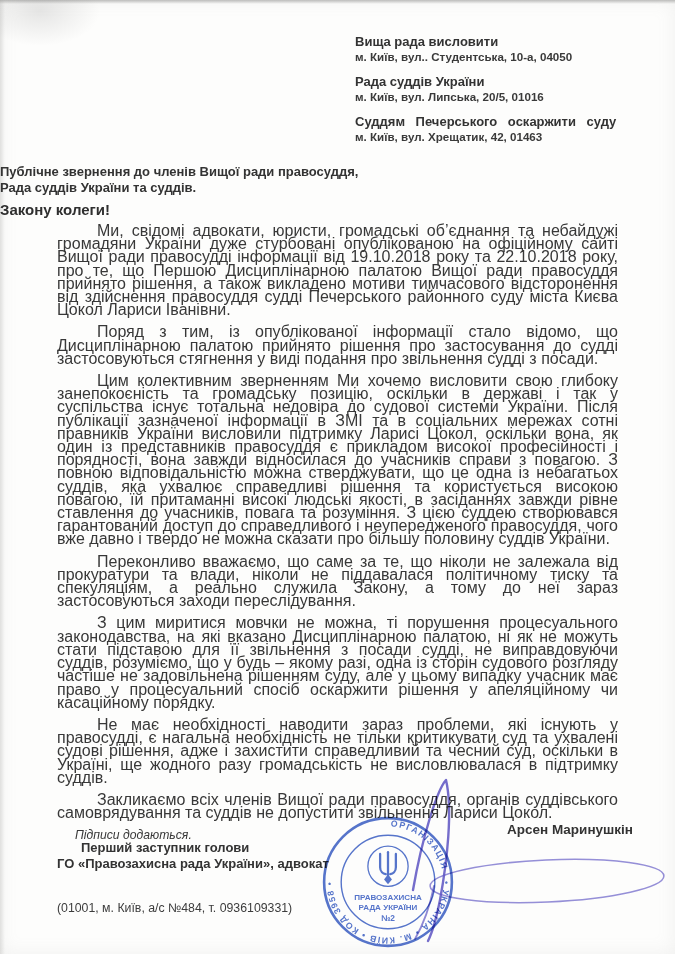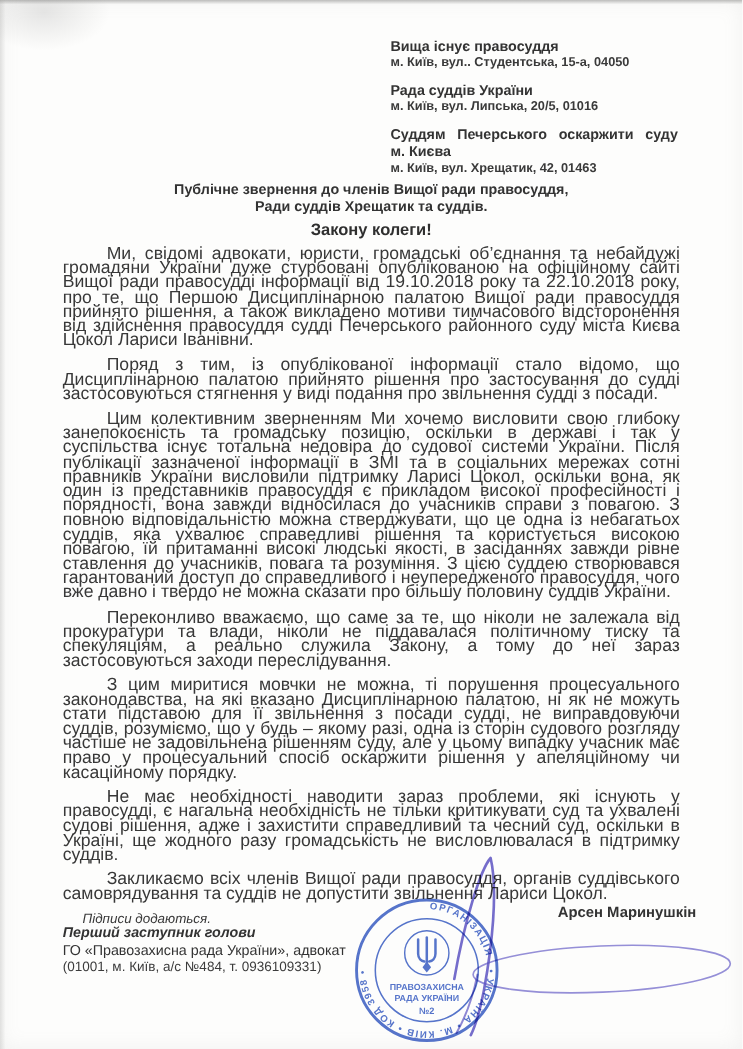--- a/index.html
+++ b/index.html
@@ -18,36 +18,36 @@
     background:linear-gradient(90deg,rgba(170,170,168,.30),rgba(255,255,255,0));}
   .scan-smudge{position:absolute;left:-20px;top:-24px;width:120px;height:70px;border-radius:50%;
     background:radial-gradient(closest-side,rgba(120,120,120,.18),rgba(255,255,255,0));}
 
   .address-block{position:absolute;left:355px;top:34px;width:288px;}
   .addr-entry{margin-bottom:10px;}
   .addr-name{font-size:13px;font-weight:bold;line-height:16px;color:#333;}
   .addr-name.spread{word-spacing:7px;}
   .addr-line{font-size:11.6px;font-weight:bold;line-height:14px;color:#3a3a3a;}
 
-  .title-block{position:absolute;left:0;right:0;top:164px;text-align:center;}
+  .title-block{position:absolute;left:0;right:0;top:164px;}
   .title-line{font-size:13px;font-weight:bold;line-height:16px;color:#333;}
   .salutation{font-size:15px;font-weight:bold;line-height:20px;margin-top:4px;color:#2f2f2f;}
 
   .letter-body{position:absolute;left:57px;top:224px;width:561px;}
   .para{
     text-align:justify;text-indent:40px;
     font-size:16px;line-height:13.2px;
     margin:0 0 9px 0;color:#383838;
   }
   .signatures-note{font-size:12.2px;margin-top:8px;text-indent:18px;color:#383838;font-style:italic;}
 
   .sig-block{position:absolute;left:57px;top:840px;width:400px;}
-  .sig-position{font-size:13px;font-weight:bold;font-style:italic;line-height:16px;color:#333;}
-  .sig-org{font-size:13px;font-weight:normal;line-height:16px;color:#333;}
-  .sig-contact{font-size:12.3px;line-height:15px;color:#3c3c3c;}
+  .sig-position{font-size:13px;font-weight:bold;line-height:16px;color:#333;margin-left:24px;}
+  .sig-org{font-size:13px;font-weight:bold;line-height:16px;color:#333;}
+  .sig-contact{font-size:12.3px;line-height:15px;color:#3c3c3c;margin-top:29px;}
   .sig-name{position:absolute;left:507px;top:822px;font-size:13.5px;font-weight:bold;color:#333;}
 
   .stamp{
     position:absolute;left:318px;top:812px;width:140px;height:140px;
     opacity:.88;mix-blend-mode:multiply;filter:blur(.3px);
   }
   .stamp .ring-text{font-family:"Liberation Sans",sans-serif;font-weight:bold;letter-spacing:1.4px;}
   .stamp .center-text{font-family:"Liberation Sans",sans-serif;font-weight:bold;}
 
   .ink-overlay{position:absolute;left:0;top:0;width:675px;height:954px;pointer-events:none;
@@ -57,37 +57,36 @@
 <body>
 
 <div class="page">
 
   <div class="scan-edge-top"></div>
   <div class="scan-edge-left"></div>
   <div class="scan-smudge"></div>
 
   <div class="address-block">
     <div class="addr-entry">
-      <div class="addr-name">Вища існує правосуддя</div>
-      <div class="addr-line">м. Київ, вул.. Студентська, 15-а, 04050</div>
+      <div class="addr-name">Вища рада висловити</div>
+      <div class="addr-line">м. Київ, вул.. Студентська, 10-а, 04050</div>
     </div>
     <div class="addr-entry">
       <div class="addr-name">Рада суддів України</div>
       <div class="addr-line">м. Київ, вул. Липська, 20/5, 01016</div>
     </div>
     <div class="addr-entry">
       <div class="addr-name spread">Суддям Печерського оскаржити суду</div>
-      <div class="addr-name">м. Києва</div>
       <div class="addr-line">м. Київ, вул. Хрещатик, 42, 01463</div>
     </div>
   </div>
 
   <div class="title-block">
     <div class="title-line">Публічне звернення до членів Вищої ради правосуддя,</div>
-    <div class="title-line">Ради суддів Хрещатик та суддів.</div>
+    <div class="title-line">Рада суддів України та суддів.</div>
     <div class="salutation">Закону колеги!</div>
   </div>
 
   <div class="letter-body">
     <p class="para">Ми, свідомі адвокати, юристи, громадські об’єднання та небайдужі громадяни України дуже стурбовані опублікованою на офіційному сайті Вищої ради правосудді інформації від 19.10.2018 року та 22.10.2018 року, про те, що Першою Дисциплінарною палатою Вищої ради правосуддя прийнято рішення, а також викладено мотиви тимчасового відсторонення від здійснення правосуддя судді Печерського районного суду міста Києва Цокол Лариси Іванівни.</p>
     <p class="para">Поряд з тим, із опублікованої інформації стало відомо, що Дисциплінарною палатою прийнято рішення про застосування до судді застосовуються стягнення у виді подання про звільнення судді з посади.</p>
     <p class="para">Цим колективним зверненням Ми хочемо висловити свою глибоку занепокоєність та громадську позицію, оскільки в державі і так у суспільства існує тотальна недовіра до судової системи України. Після публікації зазначеної інформації в ЗМІ та в соціальних мережах сотні правників України висловили підтримку Ларисі Цокол, оскільки вона, як один із представників правосуддя є прикладом високої професійності і порядності, вона завжди відносилася до учасників справи з повагою. З повною відповідальністю можна стверджувати, що це одна із небагатьох суддів, яка ухвалює справедливі рішення та користується високою повагою, їй притаманні високі людські якості, в засіданнях завжди рівне ставлення до учасників, повага та розуміння. З цією суддею створювався гарантований доступ до справедливого і неупередженого правосуддя, чого вже давно і твердо не можна сказати про більшу половину суддів України.</p>
     <p class="para">Переконливо вважаємо, що саме за те, що ніколи не залежала від прокуратури та влади, ніколи не піддавалася політичному тиску та спекуляціям, а реально служила Закону, а тому до неї зараз застосовуються заходи переслідування.</p>
     <p class="para">З цим миритися мовчки не можна, ті порушення процесуального законодавства, на які вказано Дисциплінарною палатою, ні як не можуть стати підставою для її звільнення з посади судді, не виправдовуючи суддів, розуміємо, що у будь – якому разі, одна із сторін судового розгляду частіше не задовільнена рішенням суду, але у цьому випадку учасник має право у процесуальний спосіб оскаржити рішення у апеляційному чи касаційному порядку.</p>
     <p class="para">Не має необхідності наводити зараз проблеми, які існують у правосудді, є нагальна необхідність не тільки критикувати суд та ухвалені судові рішення, адже і захистити справедливий та чесний суд, оскільки в Україні, ще жодного разу громадськість не висловлювалася в підтримку суддів.</p>

